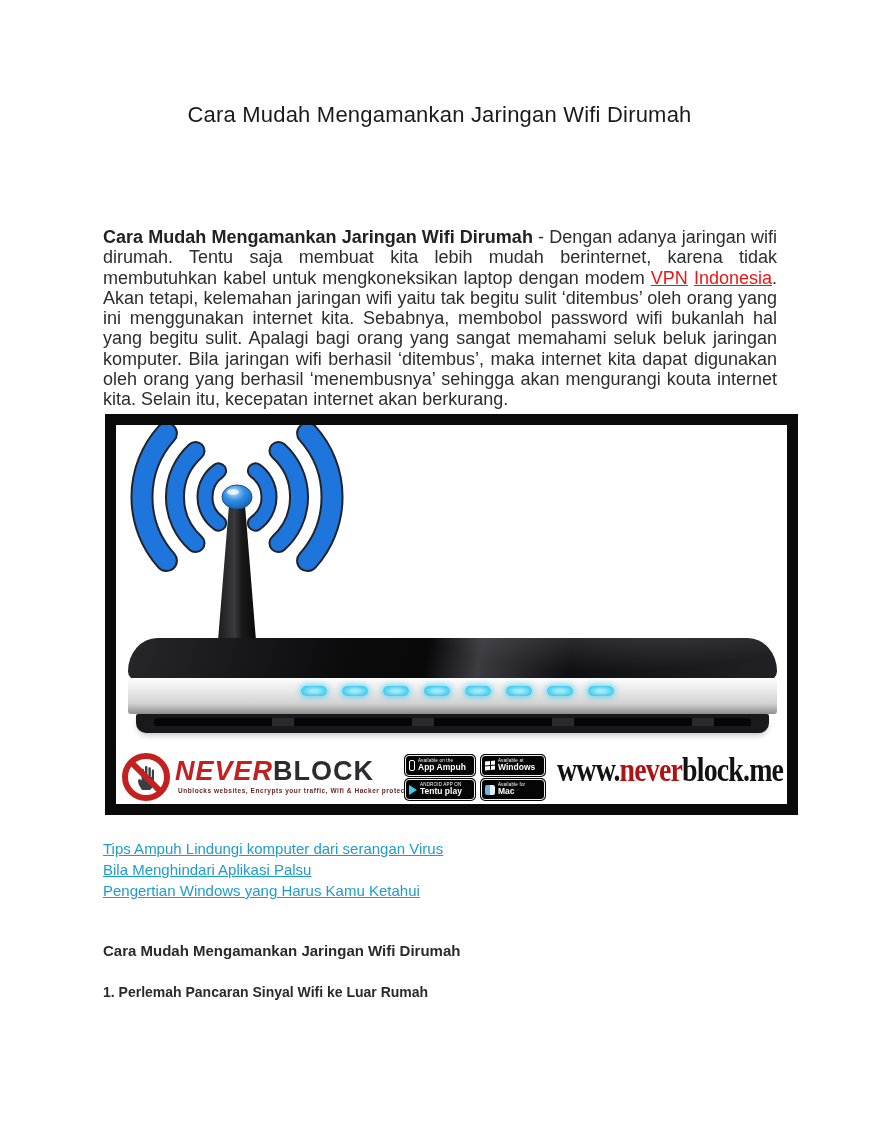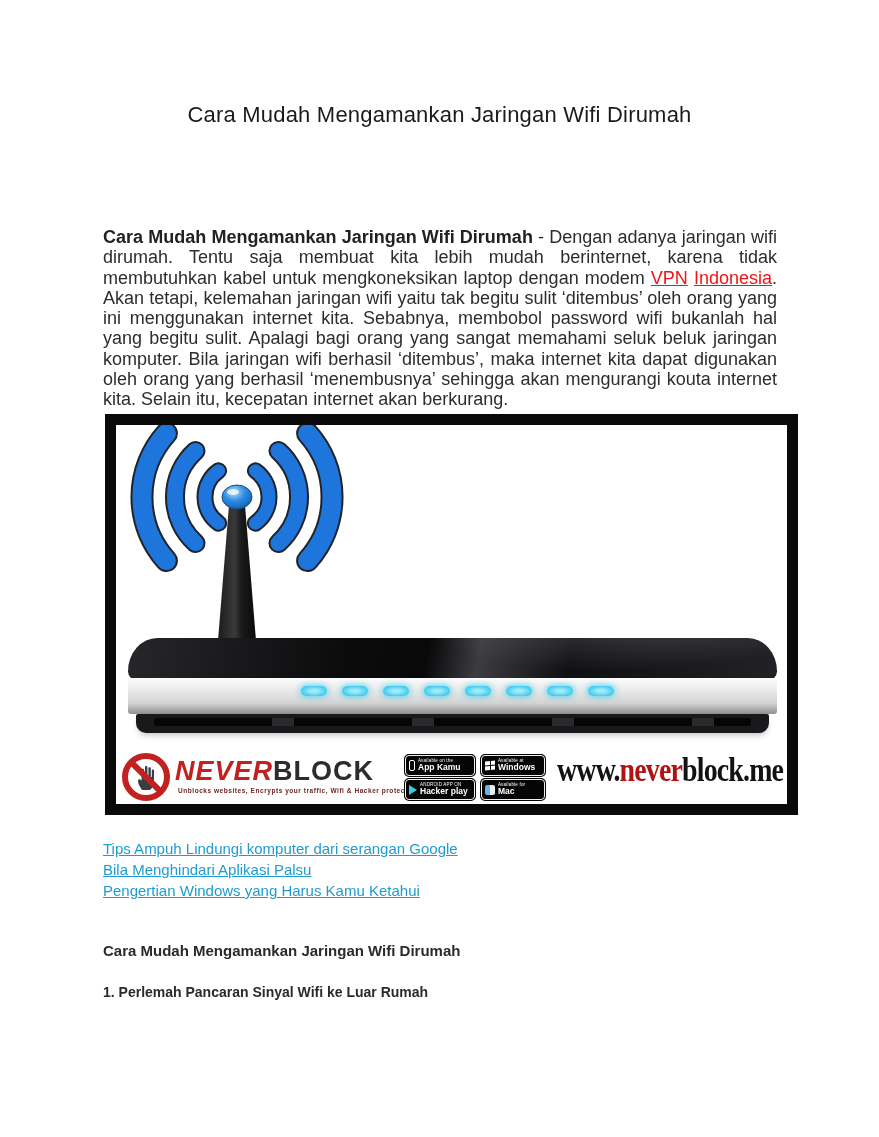--- a/index.html
+++ b/index.html
@@ -204,59 +204,59 @@
         </div>
 
         <div class="nb-text"><span class="nb-never">NEVER</span><span class="nb-block">BLOCK</span></div>
         <div class="nb-tagline">Unblocks websites, Encrypts your traffic, Wifi &amp; Hacker protection</div>
 
         <div class="badges">
           <div class="badge">
             <div class="ic-phone"></div>
             <div class="btxt">
               <span class="bsmall">Available on the</span>
-              <span class="bbig">App Kamu</span>
+              <span class="bbig">App Ampuh</span>
             </div>
           </div>
           <div class="badge">
             <div class="ic-win">
                 <span></span>
                 <span></span>
                 <span></span>
                 <span></span>
               </div>
             <div class="btxt">
               <span class="bsmall">Available at</span>
               <span class="bbig">Windows</span>
             </div>
           </div>
           <div class="badge">
             <div class="ic-play"></div>
             <div class="btxt">
               <span class="bsmall">ANDROID APP ON</span>
-              <span class="bbig">Hacker play</span>
+              <span class="bbig">Tentu play</span>
             </div>
           </div>
           <div class="badge">
             <div class="ic-mac"></div>
             <div class="btxt">
               <span class="bsmall">Available for</span>
               <span class="bbig">Mac</span>
             </div>
           </div>
         </div>
 
         <div class="website"><span>www.</span><span class="w-never">never</span><span>block.me</span></div>
 
       </div>
     </div>
   </div>
 
   <div class="related">
-    <a class="blue-link" href="#">Tips Ampuh Lindungi komputer dari serangan Google</a>
+    <a class="blue-link" href="#">Tips Ampuh Lindungi komputer dari serangan Virus</a>
     <a class="blue-link" href="#">Bila Menghindari Aplikasi Palsu</a>
     <a class="blue-link" href="#">Pengertian Windows yang Harus Kamu Ketahui</a>
   </div>
 
   <div class="subheading">Cara Mudah Mengamankan Jaringan Wifi Dirumah</div>
   <div class="step1">1. Perlemah Pancaran Sinyal Wifi ke Luar Rumah</div>
 
 </div>
 
 </body></html>

